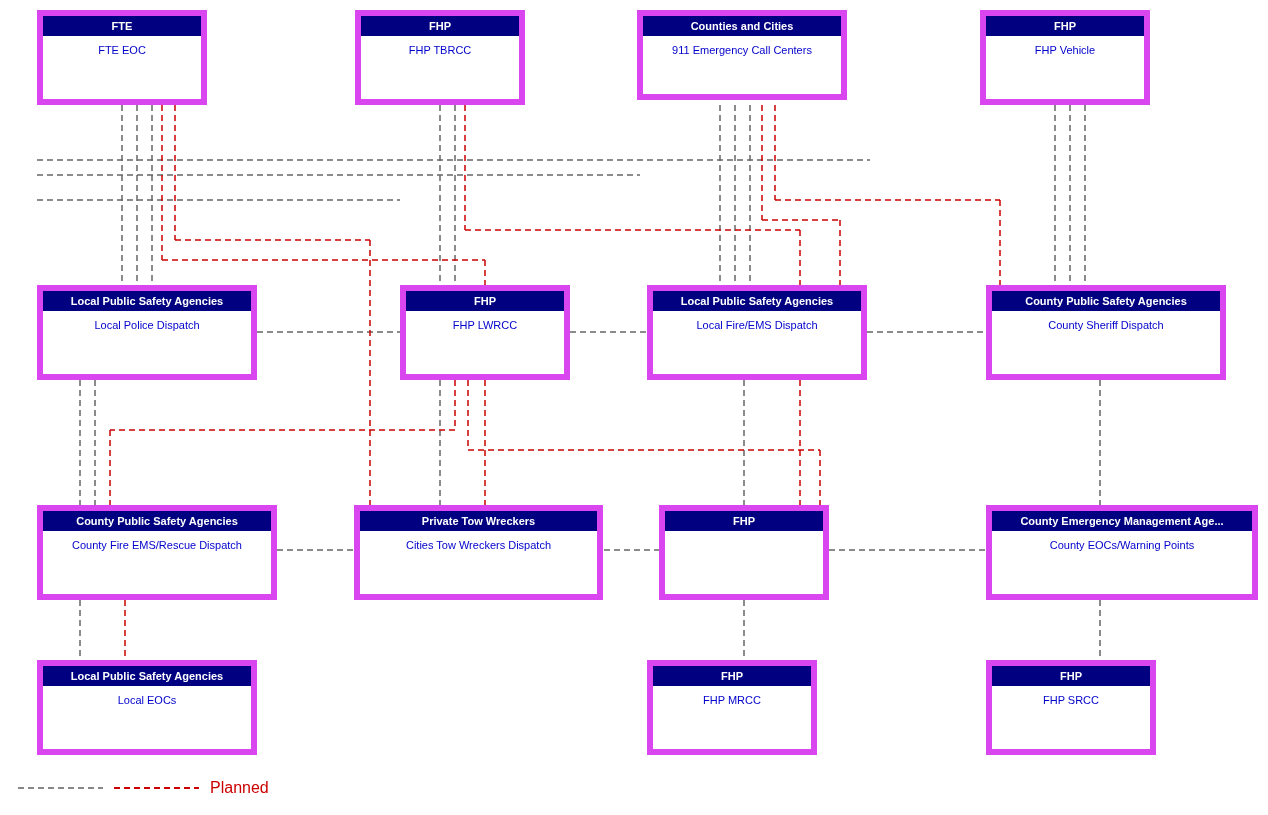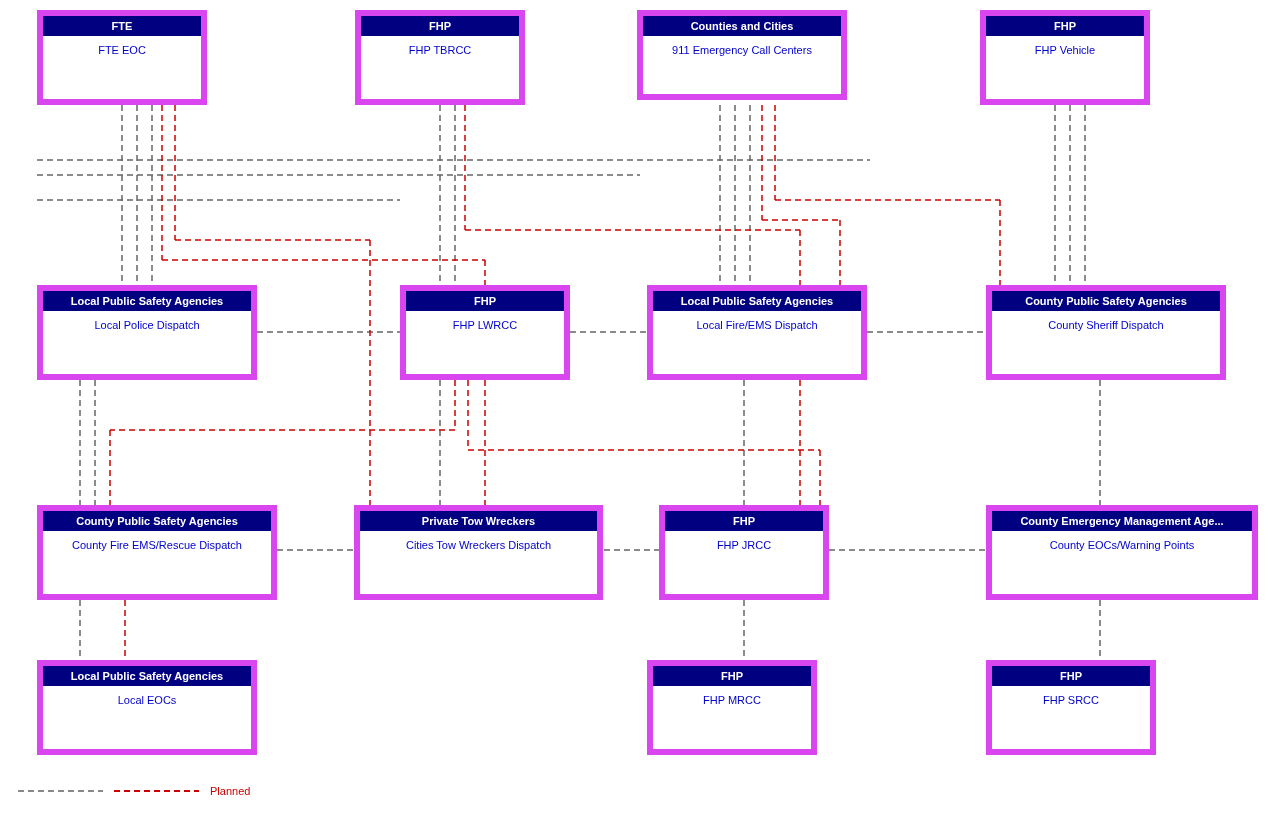--- a/index.html
+++ b/index.html
@@ -52,21 +52,21 @@
       position: absolute;
       bottom: 18px;
       left: 18px;
       display: flex;
       align-items: center;
       gap: 6px;
       font-size: 11px;
     }
     .legend-label {
       color: #cc0000;
-      font-size: 11px;
+      font-size: 16px;
     }
   </style>
 </head>
 <body>
 
 <div class="diagram-container">
 
   <svg class="lines">
 
     <line x1="122" y1="105" x2="122" y2="285" stroke="#666" stroke-width="1.5" stroke-dasharray="6,4"></line>
@@ -193,23 +193,20 @@
         </div>
       </div>
       <div class="node" style="left: 354px; top: 505px; width: 249px; height: 95px;">
         <div class="node-header">Private Tow Wreckers</div>
         <div class="node-body">
           <div class="node-label">Cities Tow Wreckers Dispatch</div>
         </div>
       </div>
       <div class="node" style="left: 659px; top: 505px; width: 170px; height: 95px;">
         <div class="node-header">FHP</div>
-        <div class="node-body">
-          <div class="node-label">FHP JRCC</div>
-        </div>
       </div>
       <div class="node" style="left: 986px; top: 505px; width: 272px; height: 95px;">
         <div class="node-header">County Emergency Management Age...</div>
         <div class="node-body">
           <div class="node-label">County EOCs/Warning Points</div>
         </div>
       </div>
       <div class="node" style="left: 37px; top: 660px; width: 220px; height: 95px;">
         <div class="node-header">Local Public Safety Agencies</div>
         <div class="node-body">

